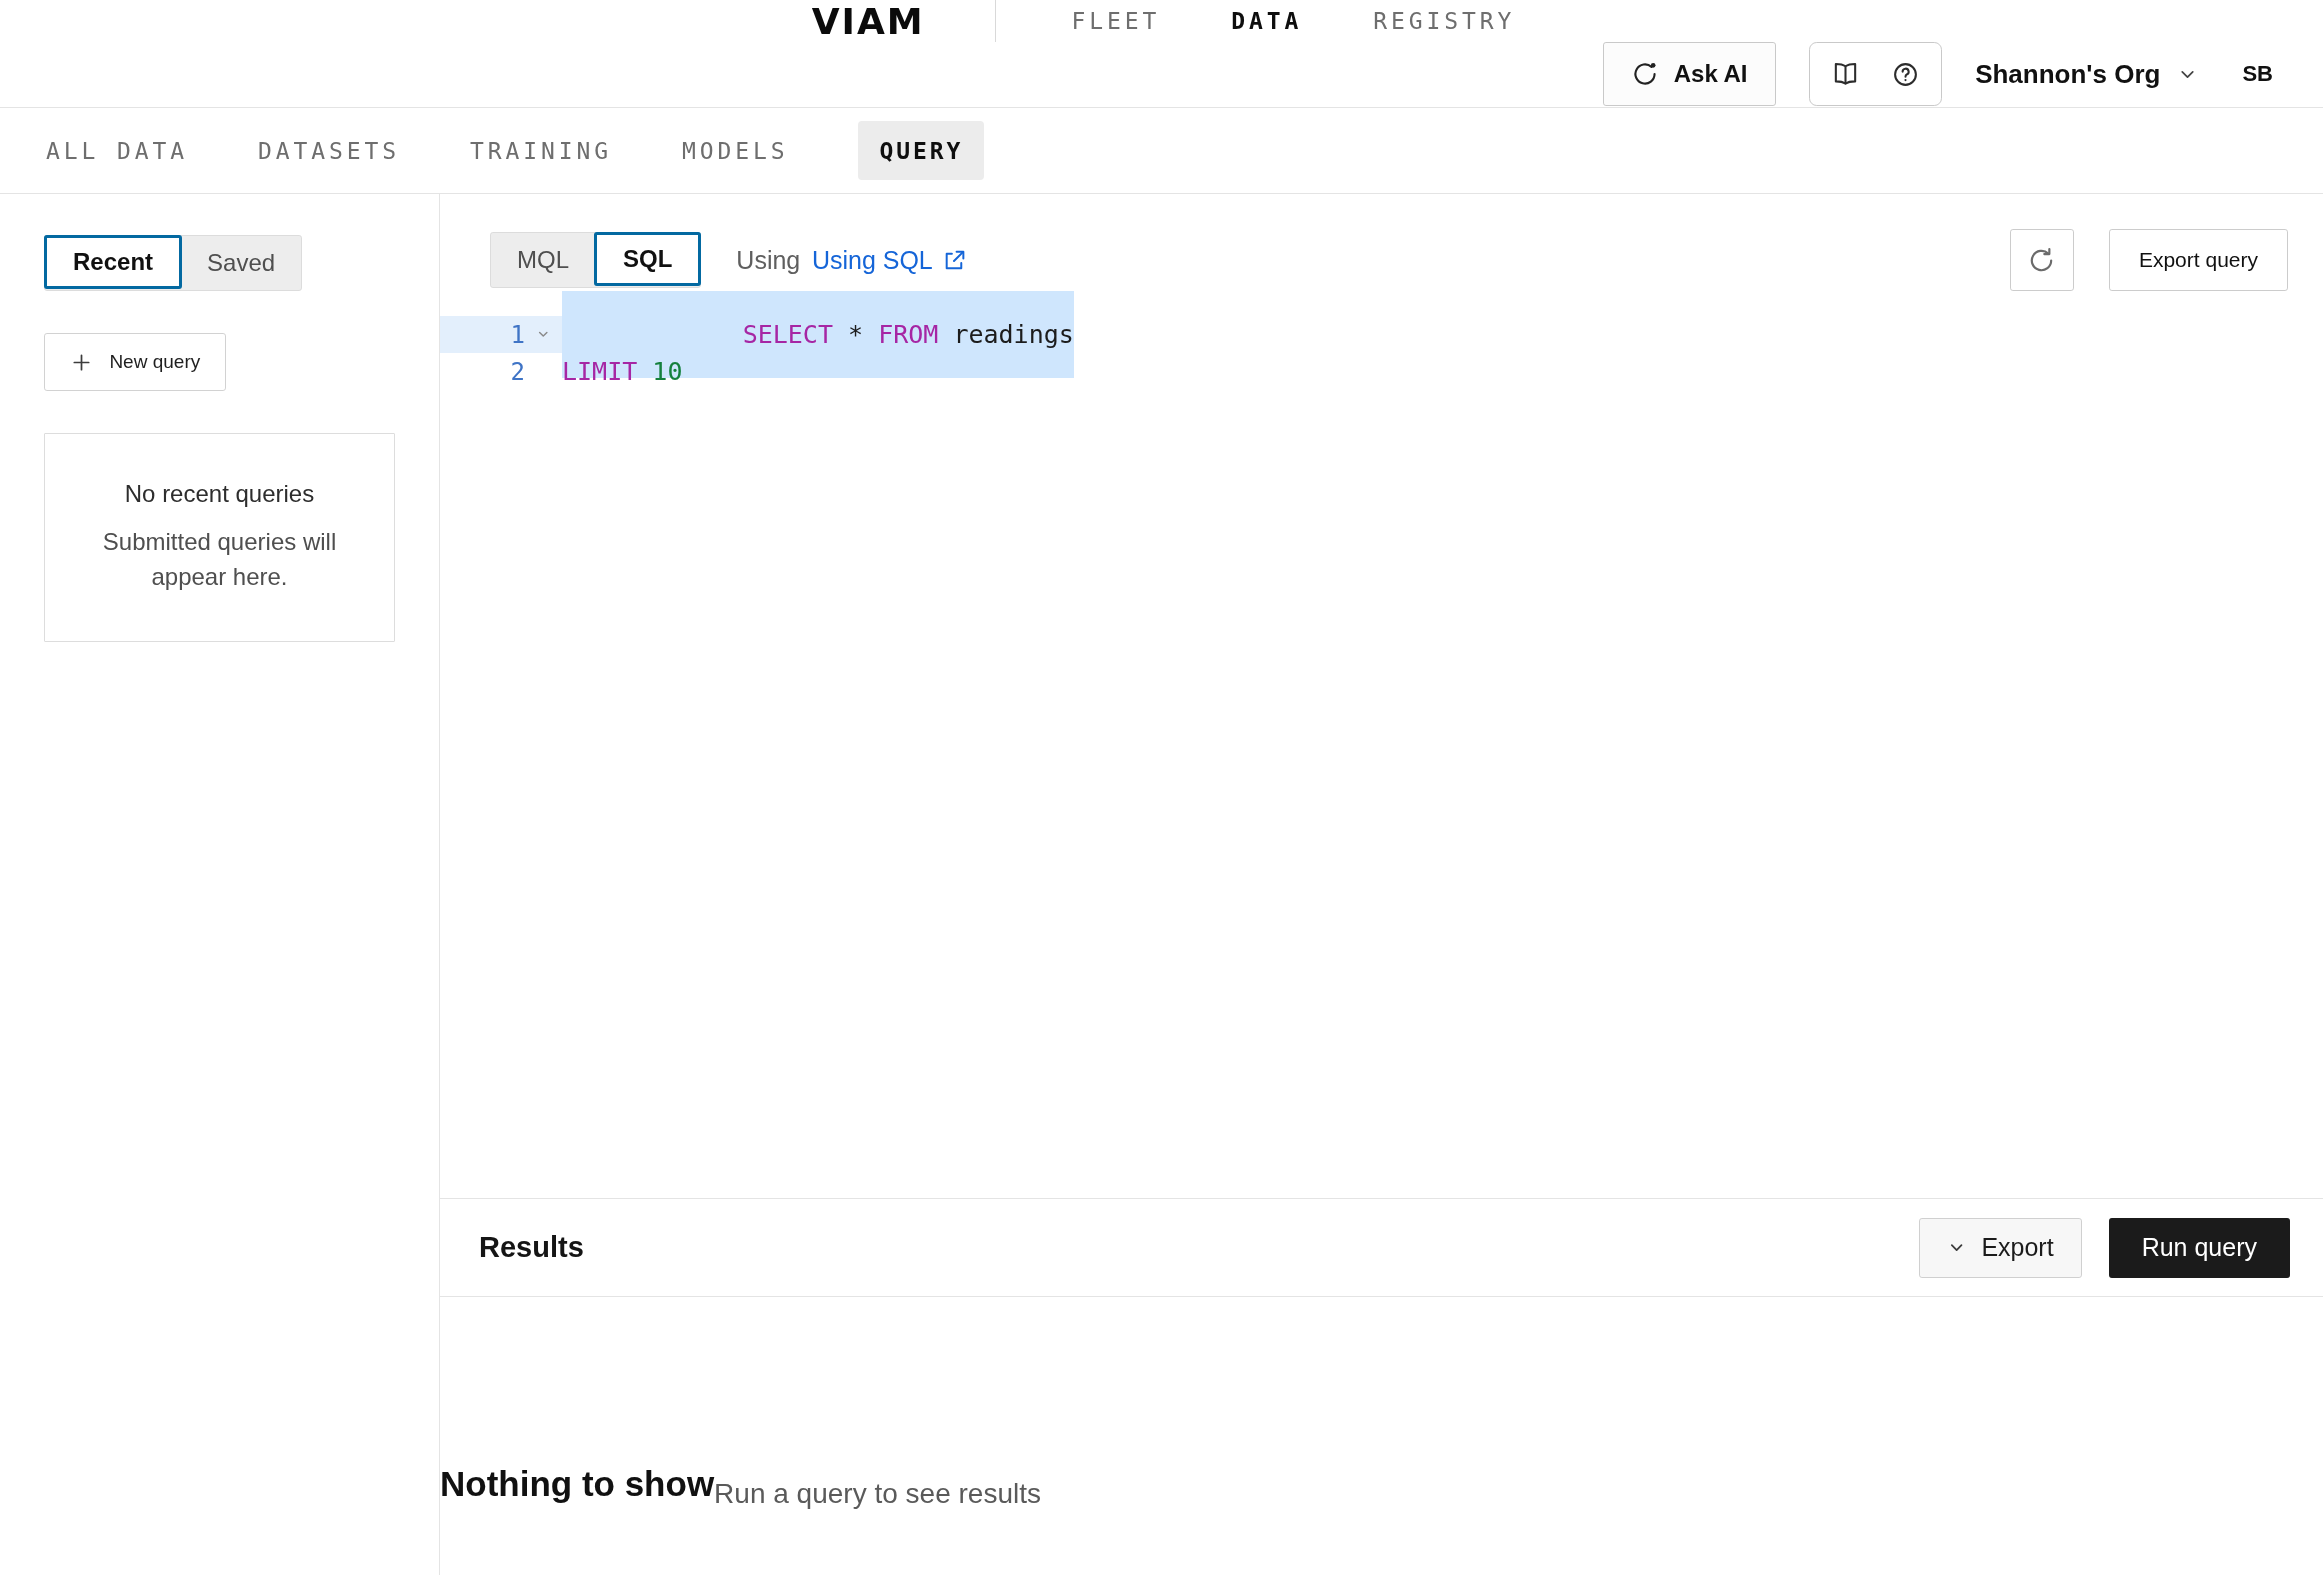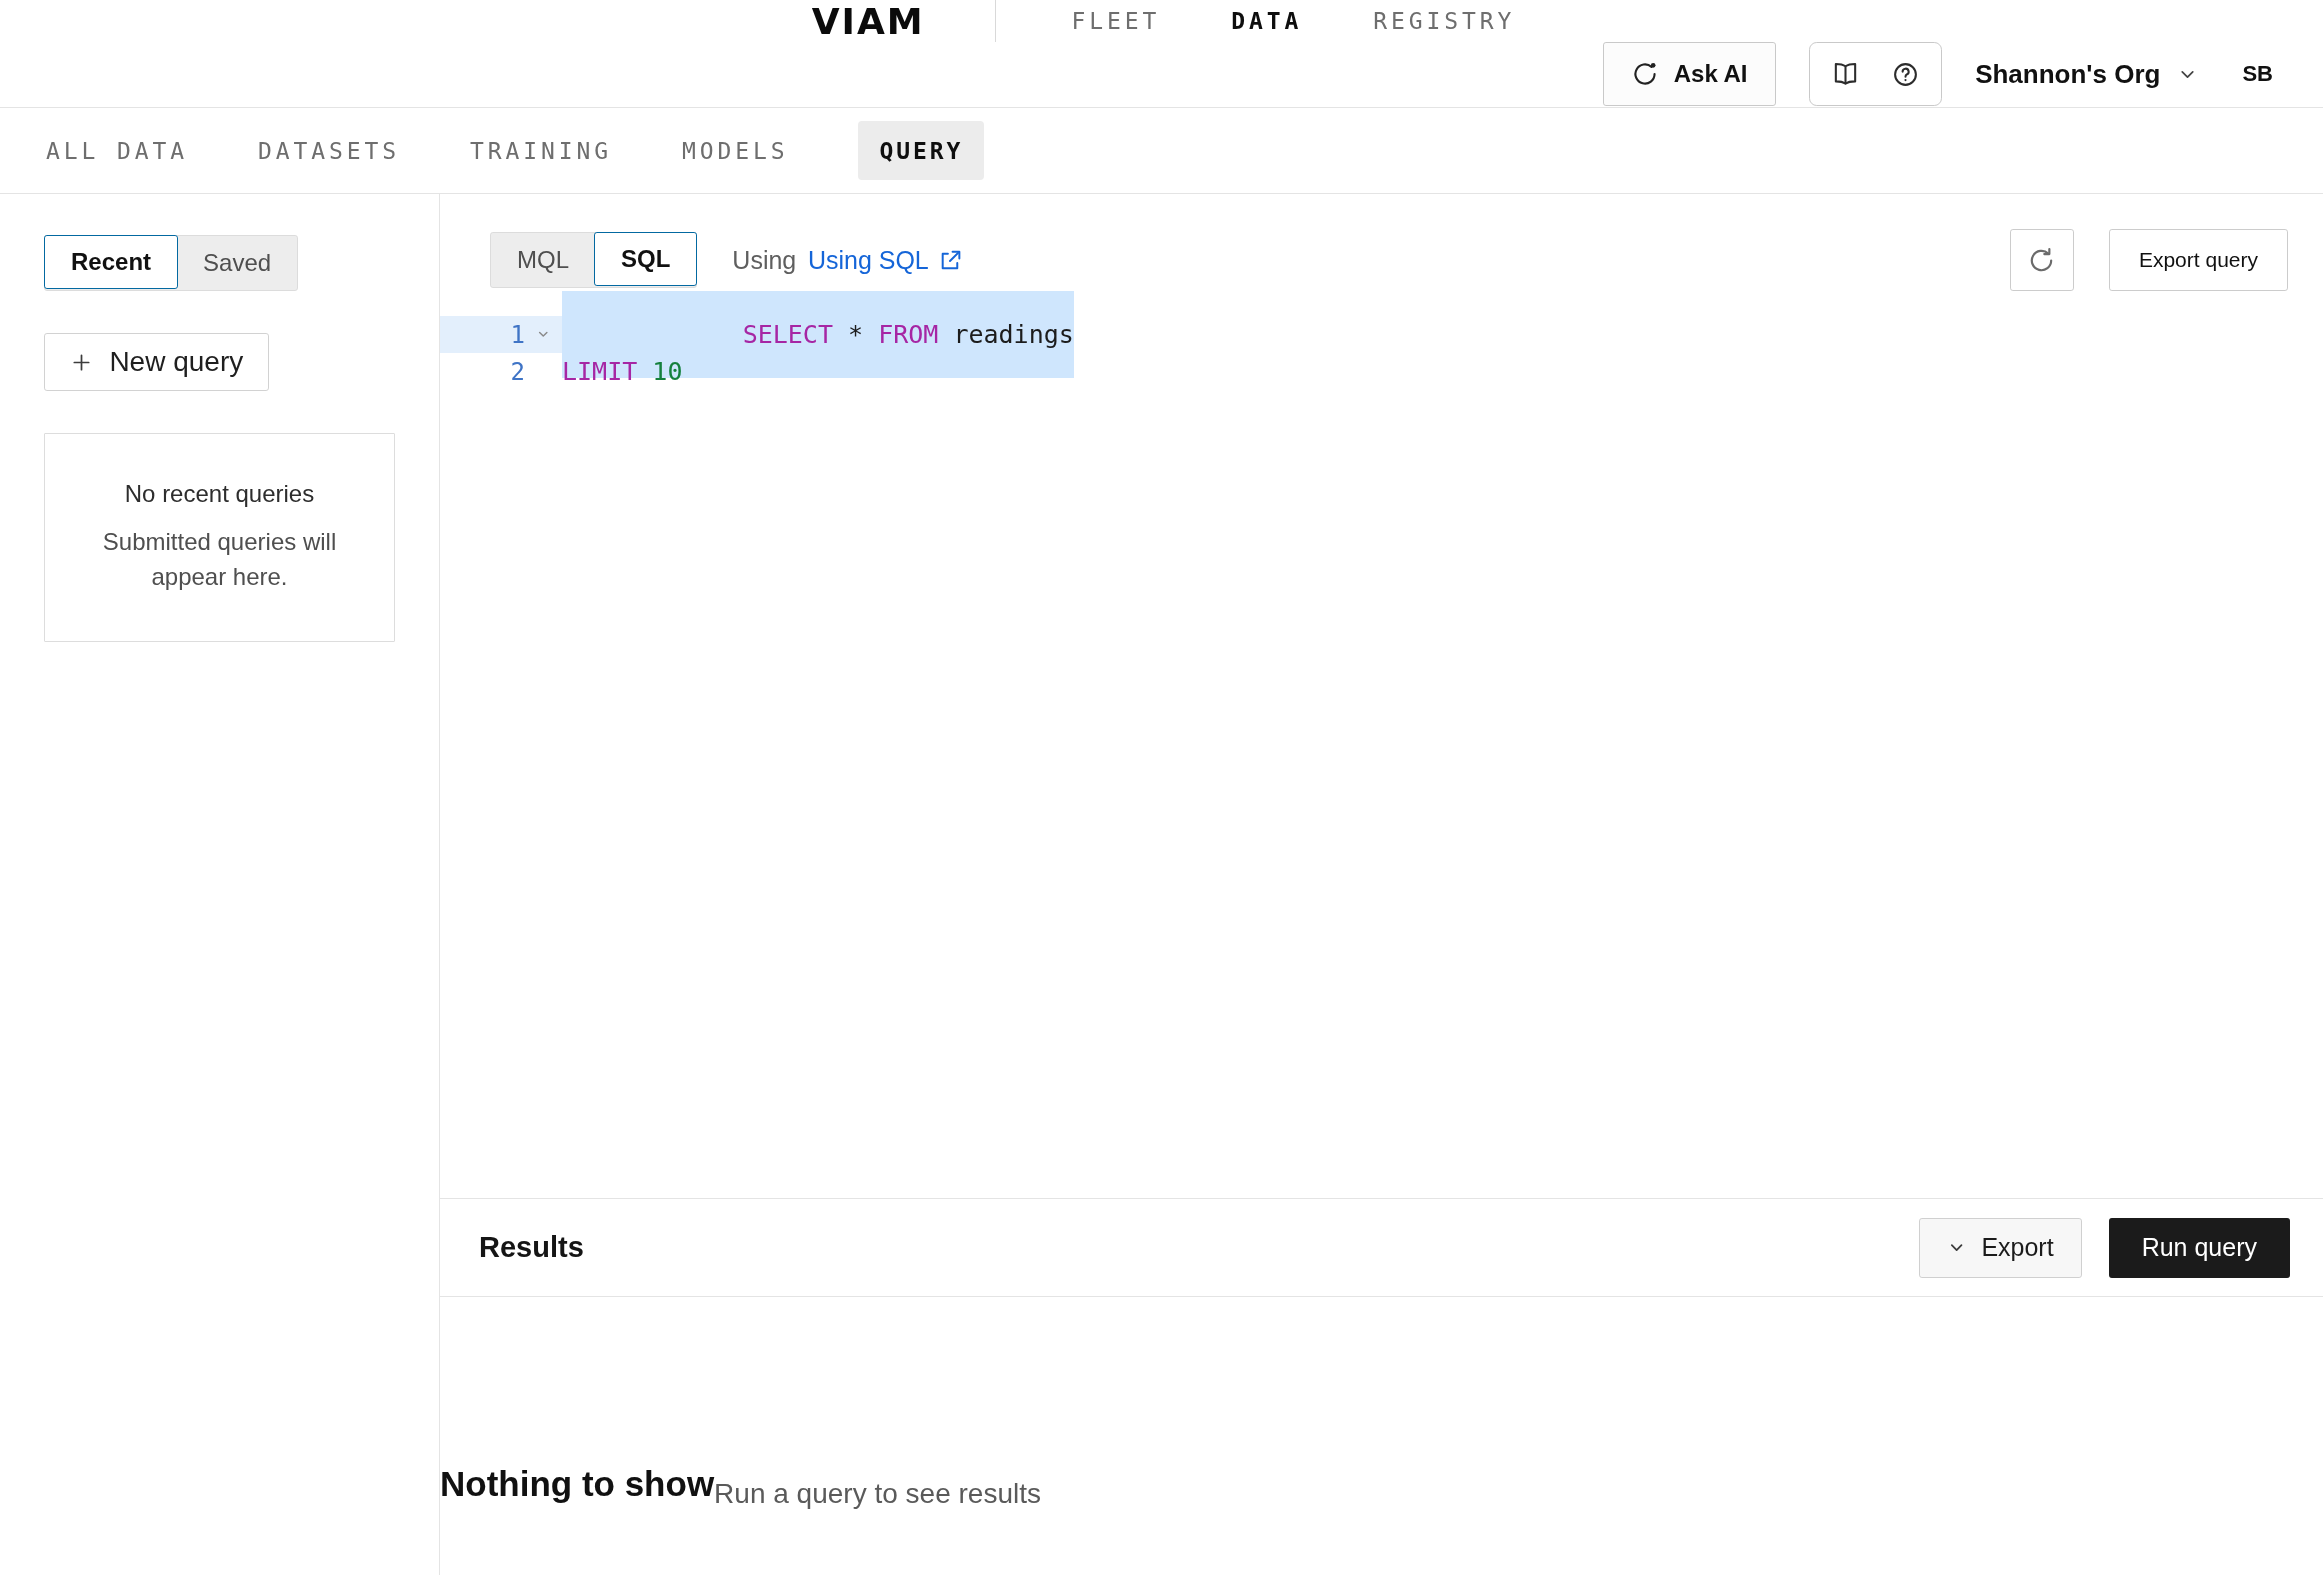--- a/index.html
+++ b/index.html
@@ -76,28 +76,28 @@
   .segmented {
     display: flex; width: max-content; background: #ededed;
     border: 1px solid #dcdcdc; border-radius: 2.9px;
   }
   .seg {
     padding: 0 26px; height: 54px; display: flex; align-items: center;
     font-size: 24px; color: #4f4f4f; cursor: pointer; background: none; border: none;
     font-family: "Liberation Sans", sans-serif;
   }
   .seg.active {
-    background: #fff; border: 1px solid #0369a1; border-radius: 2.9px; margin: -1px;
+    background: #fff; border: 3px solid #0369a1; border-radius: 2.9px; margin: -1px;
     color: #111; font-weight: 600;
   }
   .new-query-btn {
     margin-top: 42px; display: flex; align-items: center; gap: 16.4px;
     height: 58px; padding: 0 25px; width: max-content;
     border: 1px solid #d2d2d2; border-radius: 2.9px; background: #fff;
-    font-size: 28px; color: #1f1f1f; cursor: pointer;
+    font-size: 19px; color: #1f1f1f; cursor: pointer;
     font-family: "Liberation Sans", sans-serif;
   }
   .sidebar-empty {
     margin-top: 42px; border: 1px solid #dddddd; border-radius: 1px;
     padding: 46px 27px; text-align: center;
   }
   .sidebar-empty .t1 { font-size: 24px; color: #2d2d2d; }
   .sidebar-empty .t2 { margin-top: 17.4px; font-size: 24px; color: #4f4f4f; line-height: 1.45; }
 
   

